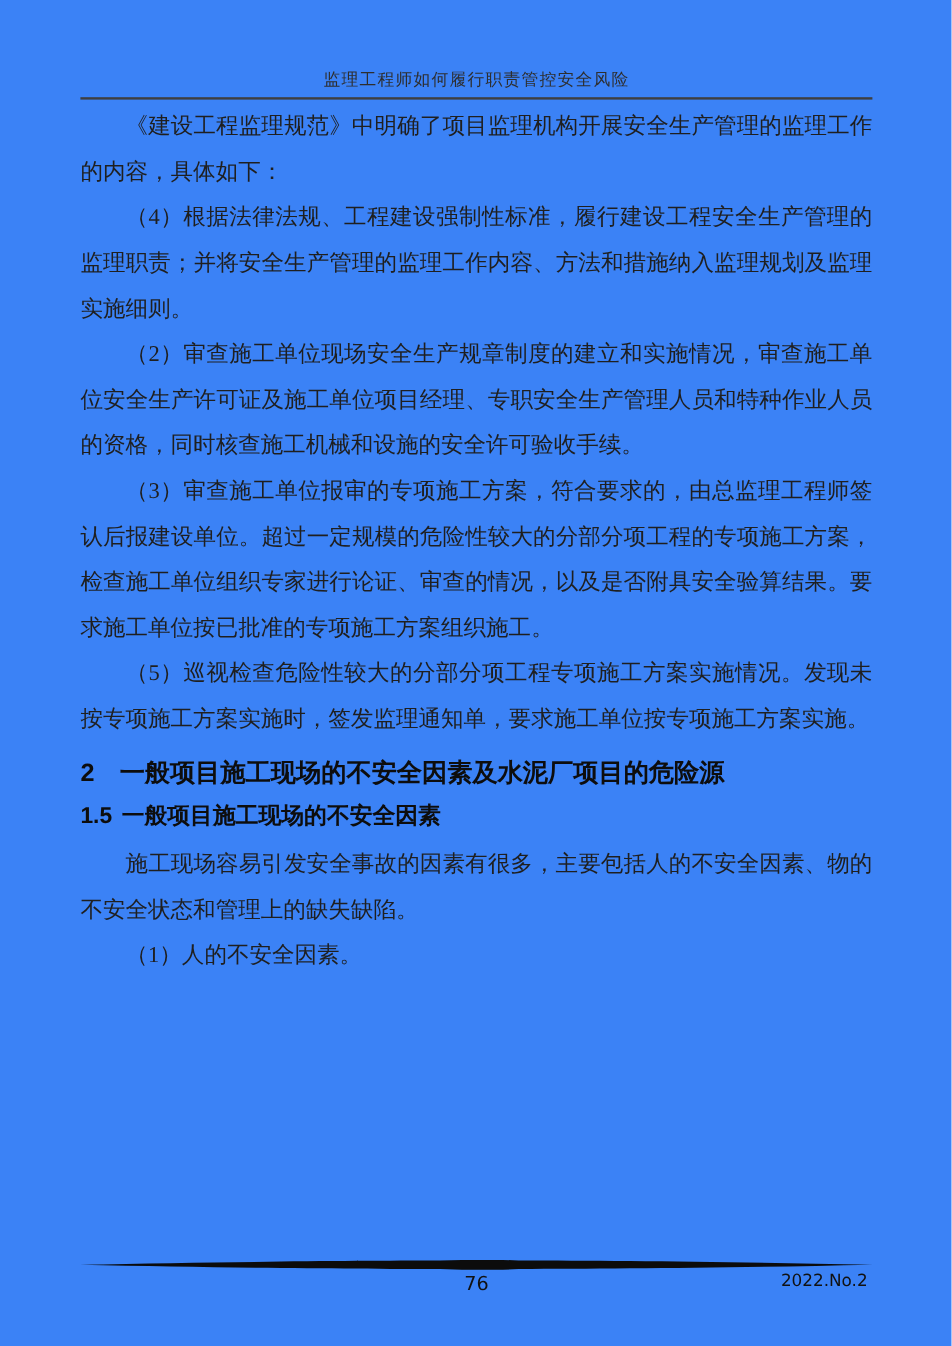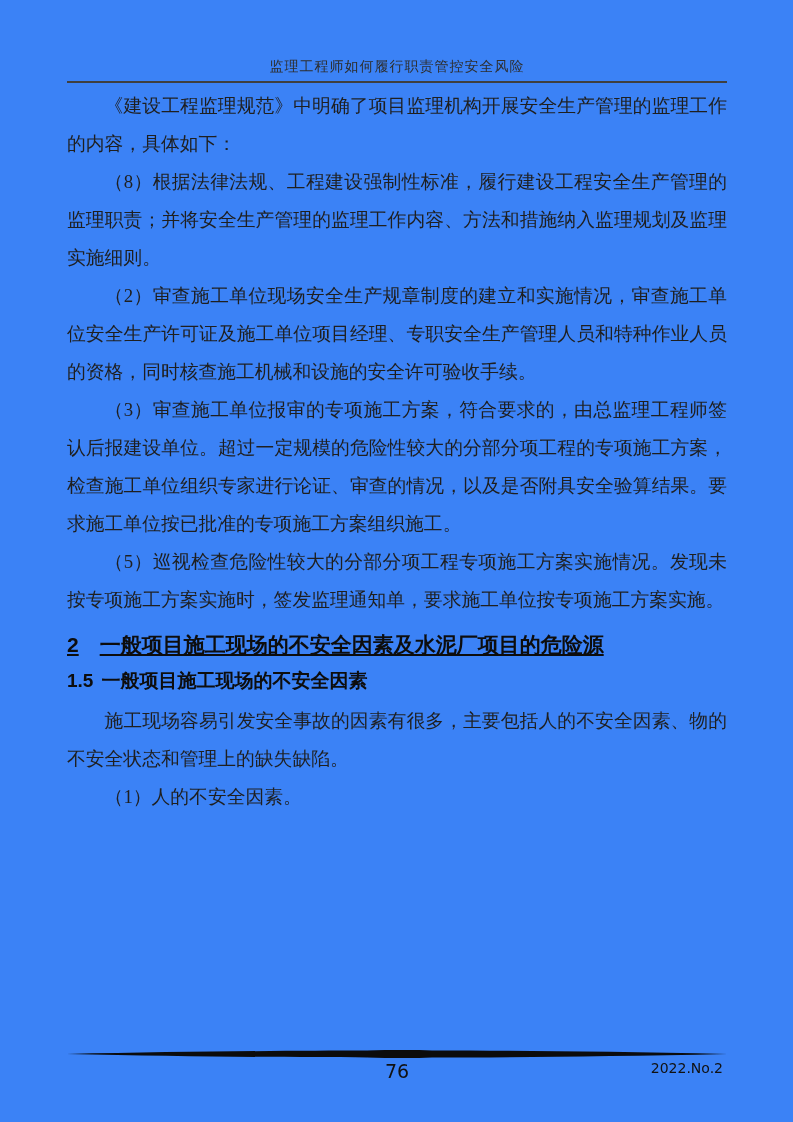--- a/index.html
+++ b/index.html
@@ -14,50 +14,50 @@
     border-bottom:2px solid #3f3f3f;
   }
   .body-blocks{
     margin-top:4px;font-size:18.8px;line-height:38px;
     text-align:justify;text-justify:inter-ideograph;
   }
   .para{margin:0;}
   .para.indent{text-indent:2em;}
   .heading-2{
     font-family:"Liberation Sans","DejaVu Sans",sans-serif;font-weight:bold;
-    font-size:21px;color:#0d0d0d;margin:10px 0 4px;line-height:32px;text-align:left;text-decoration:underline;
+    font-size:21px;color:#0d0d0d;margin:10px 0 4px;line-height:32px;text-align:left;
   }
   .heading-2 .h-num{margin-right:21px;}
   .heading-3{
     font-family:"Liberation Sans","DejaVu Sans",sans-serif;font-weight:bold;
     font-size:19px;color:#0d0d0d;margin:5px 0 6px;line-height:30px;text-align:left;
   }
   .heading-3 .h-num{margin-right:8px;}
   .footer{position:absolute;left:67px;top:1049px;width:660px;height:40px;}
   .footer-bar{display:block;}
   .page-number{
     position:absolute;top:11px;left:0;right:0;text-align:center;
-    font-family:"DejaVu Sans","Liberation Sans",sans-serif;font-size:19px;color:#111;
+    font-family:"DejaVu Sans","Liberation Sans",sans-serif;font-size:16px;color:#111;
   }
   .issue-number{
     position:absolute;top:11px;right:4px;
     font-family:"DejaVu Sans","Liberation Sans",sans-serif;font-size:14px;color:#111;
   }
 </style>
 </head>
 <body>
 
 <div class="page">
   <div class="column">
     <div class="running-head">
       <span>监理工程师如何履行职责管控安全风险</span>
     </div>
     <div class="body-blocks">
         <p class="para indent">《建设工程监理规范》中明确了项目监理机构开展安全生产管理的监理工作的内容，具体如下：</p>
-        <p class="para indent">（8）根据法律法规、工程建设强制性标准，履行建设工程安全生产管理的监理职责；并将安全生产管理的监理工作内容、方法和措施纳入监理规划及监理实施细则。</p>
+        <p class="para indent">（4）根据法律法规、工程建设强制性标准，履行建设工程安全生产管理的监理职责；并将安全生产管理的监理工作内容、方法和措施纳入监理规划及监理实施细则。</p>
         <p class="para indent">（2）审查施工单位现场安全生产规章制度的建立和实施情况，审查施工单位安全生产许可证及施工单位项目经理、专职安全生产管理人员和特种作业人员的资格，同时核查施工机械和设施的安全许可验收手续。</p>
         <p class="para indent">（3）审查施工单位报审的专项施工方案，符合要求的，由总监理工程师签认后报建设单位。超过一定规模的危险性较大的分部分项工程的专项施工方案，检查施工单位组织专家进行论证、审查的情况，以及是否附具安全验算结果。要求施工单位按已批准的专项施工方案组织施工。</p>
         <p class="para indent">（5）巡视检查危险性较大的分部分项工程专项施工方案实施情况。发现未按专项施工方案实施时，签发监理通知单，要求施工单位按专项施工方案实施。</p>
         <div class="heading-2"><span class="h-num">2</span><span class="h-text">一般项目施工现场的不安全因素及水泥厂项目的危险源</span></div>
         <div class="heading-3"><span class="h-num">1.5</span><span class="h-text">一般项目施工现场的不安全因素</span></div>
         <p class="para indent">施工现场容易引发安全事故的因素有很多，主要包括人的不安全因素、物的不安全状态和管理上的缺失缺陷。</p>
         <p class="para indent">（1）人的不安全因素。</p>
       </div>
   </div>
 

